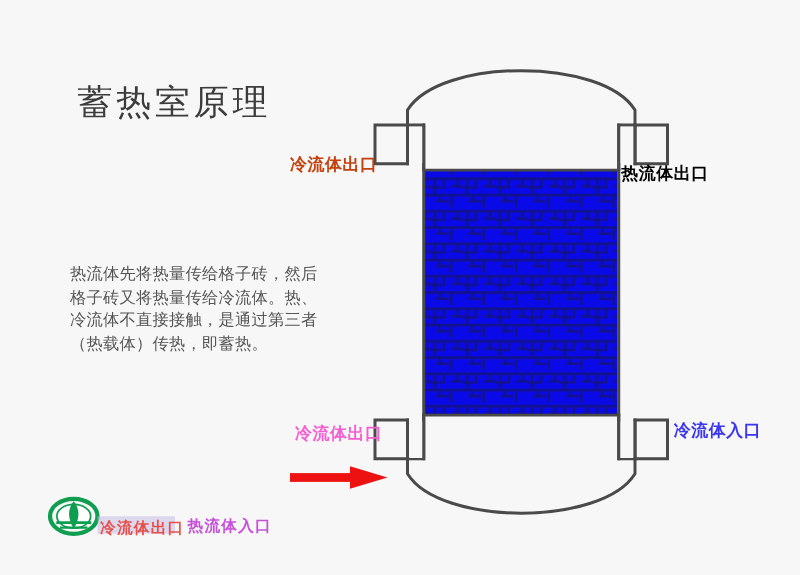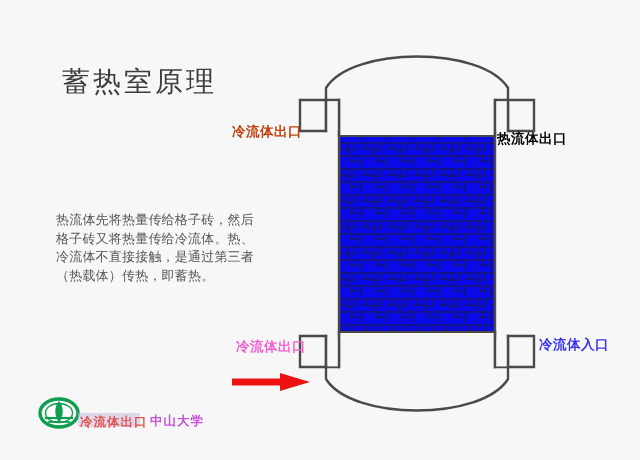--- a/index.html
+++ b/index.html
@@ -211,15 +211,15 @@
       <path d="M 21,5 C 16,11 16,19 21,27 C 26,19 26,11 21,5 Z" fill="#0f9e4f"></path>
       <line x1="7" y1="22" x2="35" y2="22" stroke="#0f9e4f" stroke-width="2.2"></line>
       <line x1="10" y1="26" x2="32" y2="26" stroke="#0f9e4f" stroke-width="1.8"></line>
     </g>
   </svg>
 
   <div class="abs" id="watermark-university-bg"></div>
 
   <div class="abs wm" id="watermark-university">冷流体出口</div>
 
-  <div class="abs wm" id="watermark-credit">中山大学</div>
+  <div class="abs wm" id="watermark-credit">热流体入口</div>
 
 </div>
 
 </body></html>

